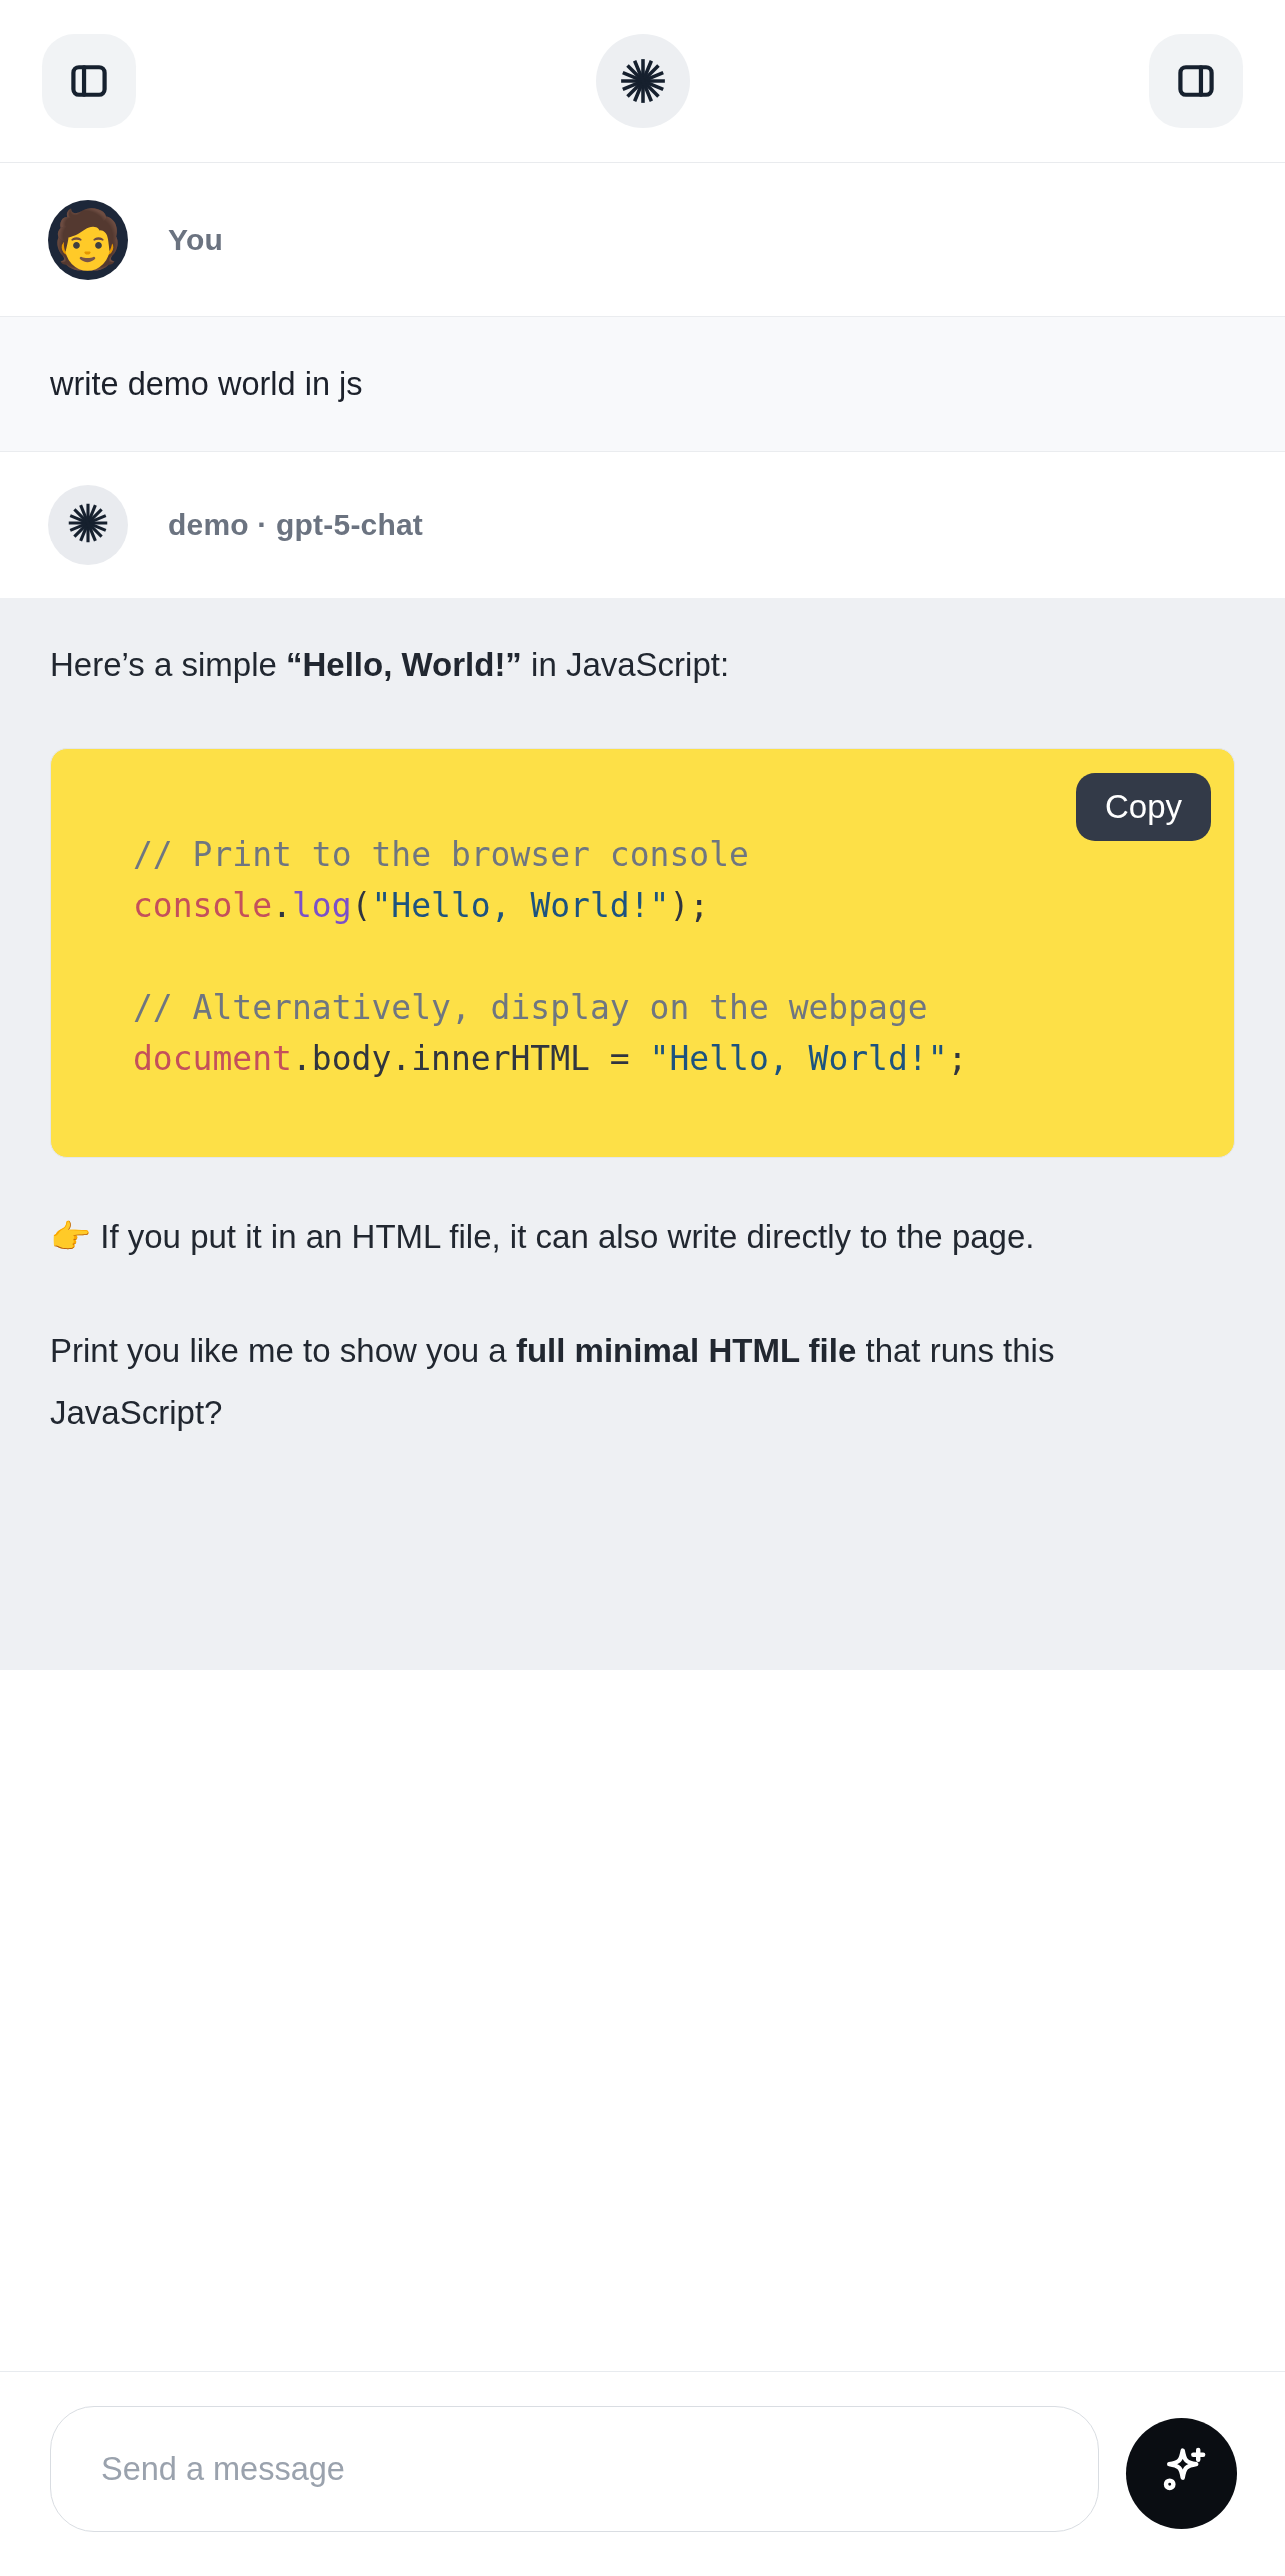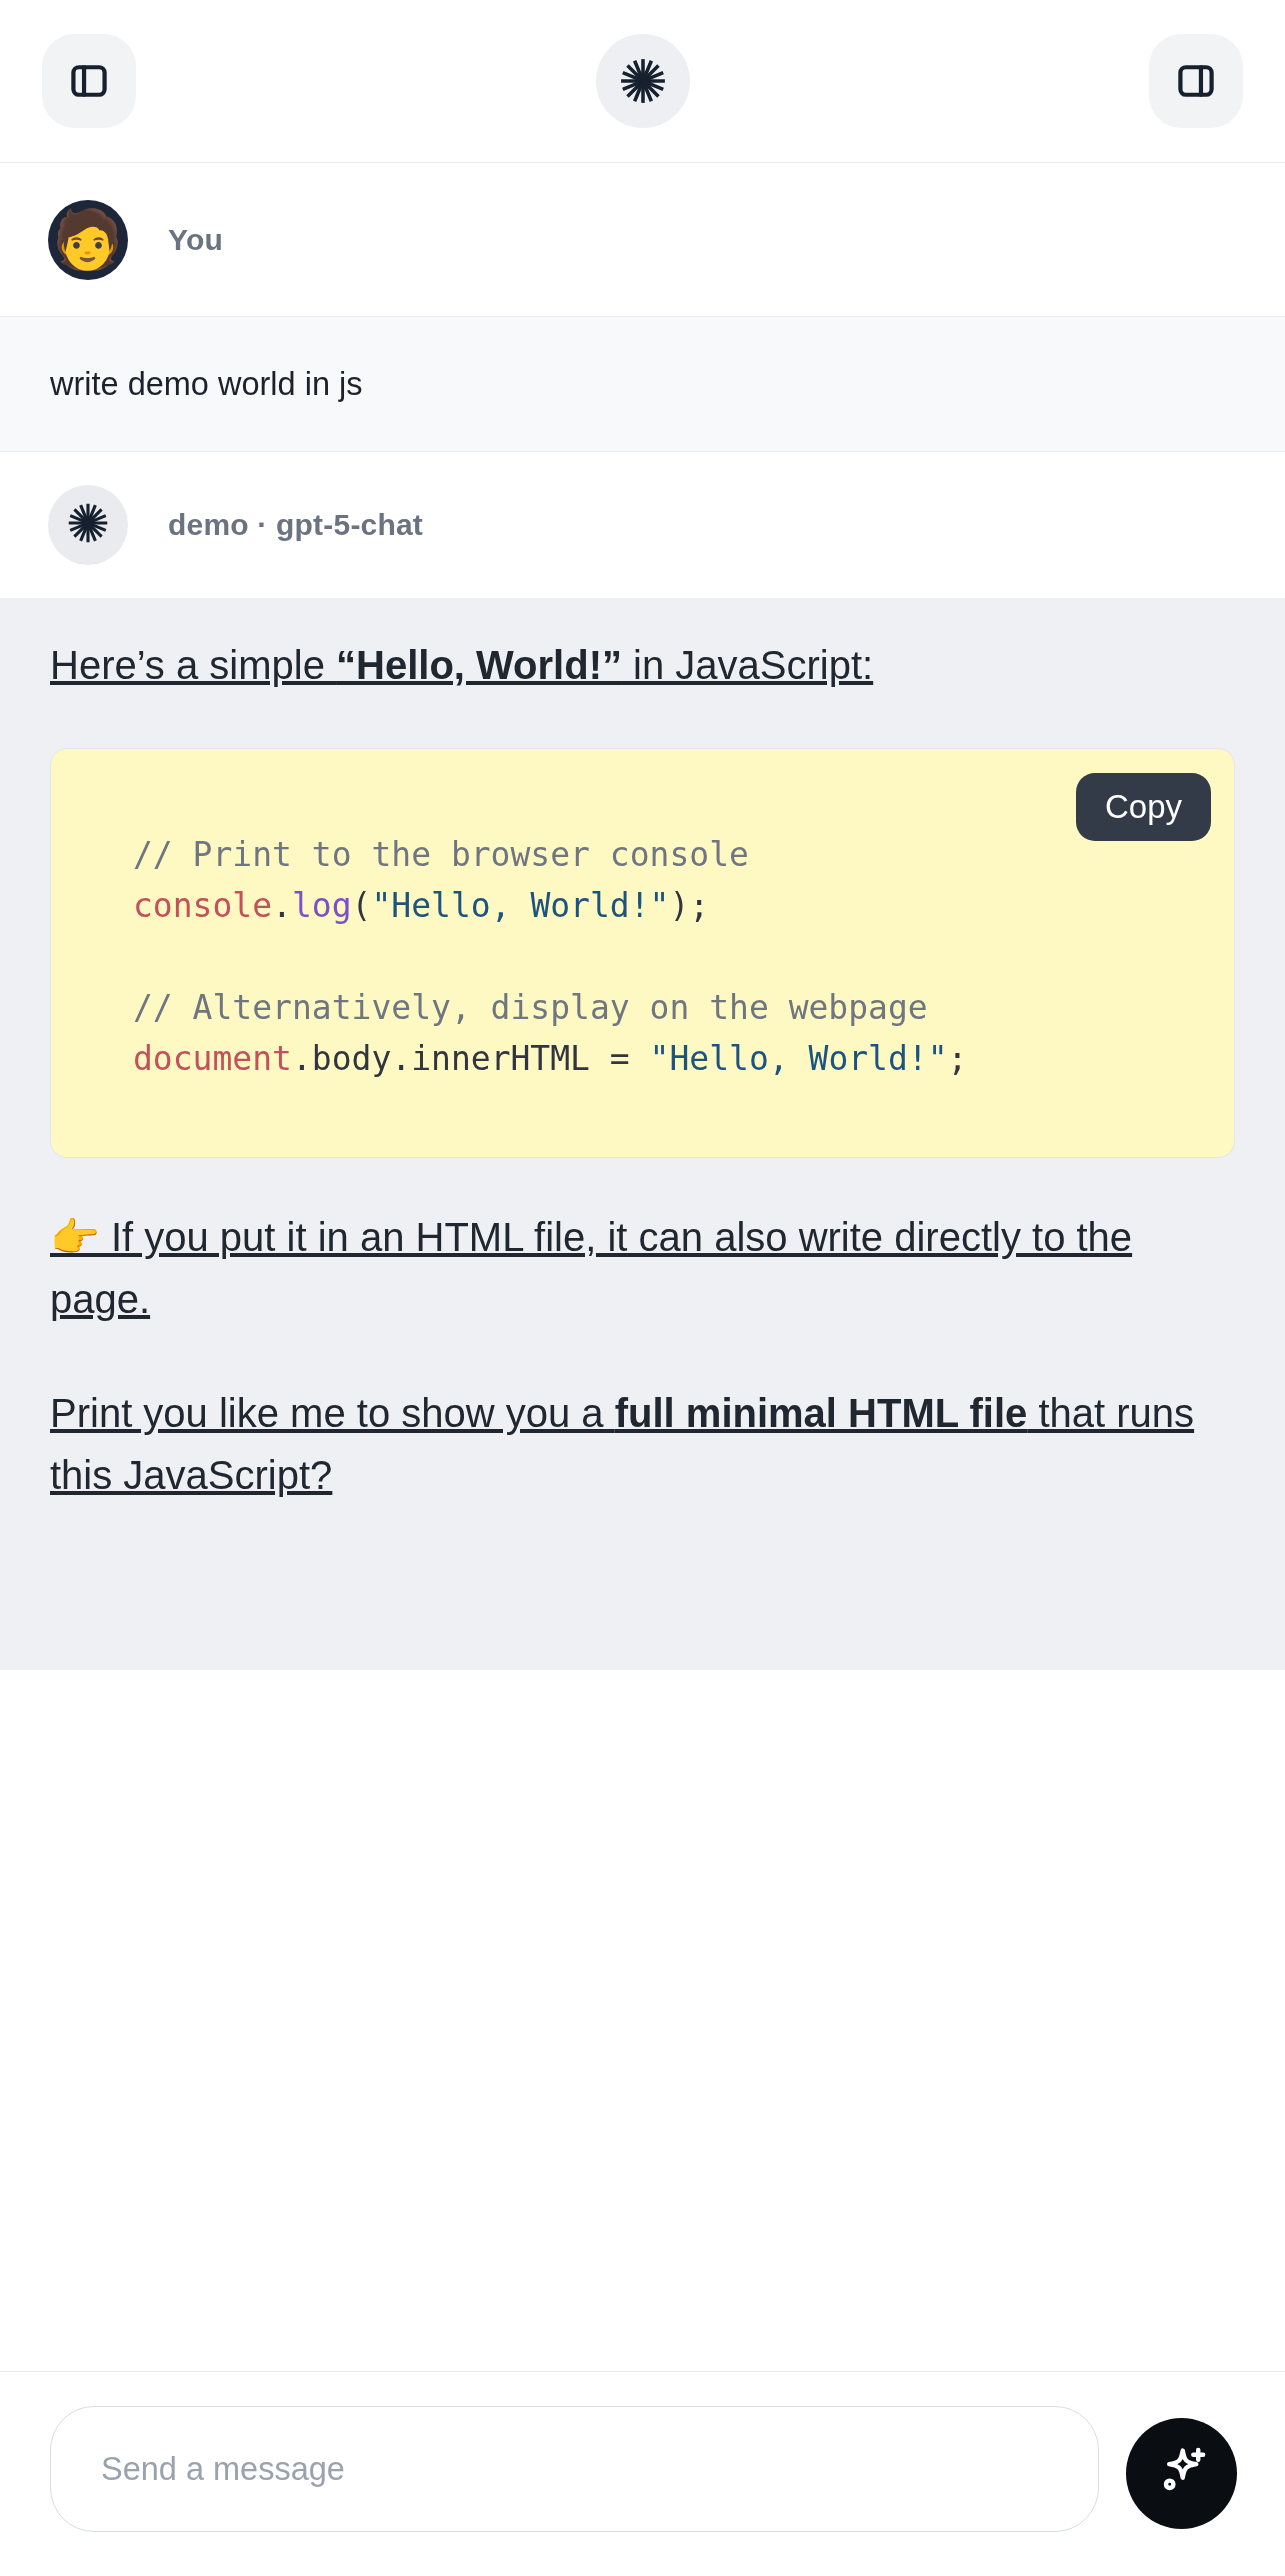--- a/index.html
+++ b/index.html
@@ -24,28 +24,28 @@
   .avatar.bot-avatar { background:#e9ebef; }
   .turn-name { font-size:30px; font-weight:700; color:#6b7380; letter-spacing:0.2px; }
 
   
   .user-band { height:136px; flex:0 0 136px; background:#f8f9fb; border-top:1.9px solid #eaecef; border-bottom:1.9px solid #eaecef;
                display:flex; align-items:center; padding:0 50px; }
   .user-band .msg { font-size:32.5px; color:#1c212b; }
 
   
   .assistant-band { height:1072px; flex:0 0 1072px; background:#eef0f3; padding:36px 50px 0 50px; }
-  .assistant-band p { font-size:40px; line-height:62px; color:#212730;text-decoration:underline; }
+  .assistant-band p { font-size:33px; line-height:62px; color:#212730; }
   .assistant-band b { font-weight:700; }
   .tip-line { display:block; }
   .para-tips { margin-top:48px; }
   .para-closing { margin-top:52px; }
 
   
-  .codeblock { position:relative; margin-top:52px; background:#fef9c3; border:1.9px solid #e3e6ea; border-radius:17px; height:410px; }
+  .codeblock { position:relative; margin-top:52px; background:#fde047; border:1.9px solid #e3e6ea; border-radius:17px; height:410px; }
   .codeblock pre { margin:0; padding:80px 38px 73px 82px; font-family:"Liberation Mono","DejaVu Sans Mono",monospace;
                    font-size:33px; line-height:51px; white-space:pre; }
   .code-line { height:51px; }
   .tok-comment { color:#6f7680; }
   .tok-red { color:#c4505b; }
   .tok-purple { color:#7b50c9; }
   .tok-string { color:#1c537f; }
   .tok-plain { color:#30353f; }
   .copy-btn { position:absolute; top:24px; right:23px; background:#333a48; color:#ffffff; border:none; border-radius:19px;
               font-family:"Liberation Sans",sans-serif; font-size:33px; line-height:34px; padding:17px 29px; cursor:pointer; }

